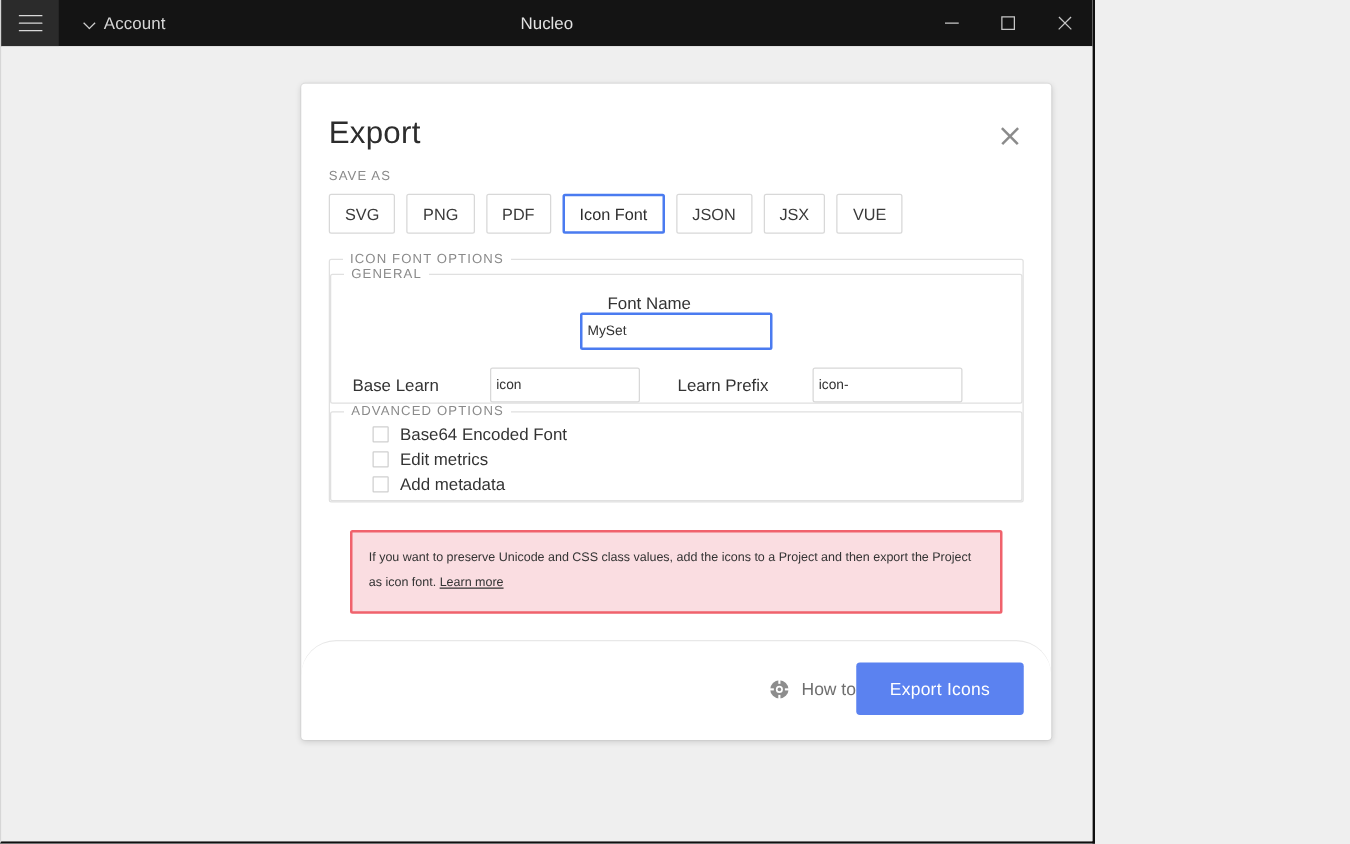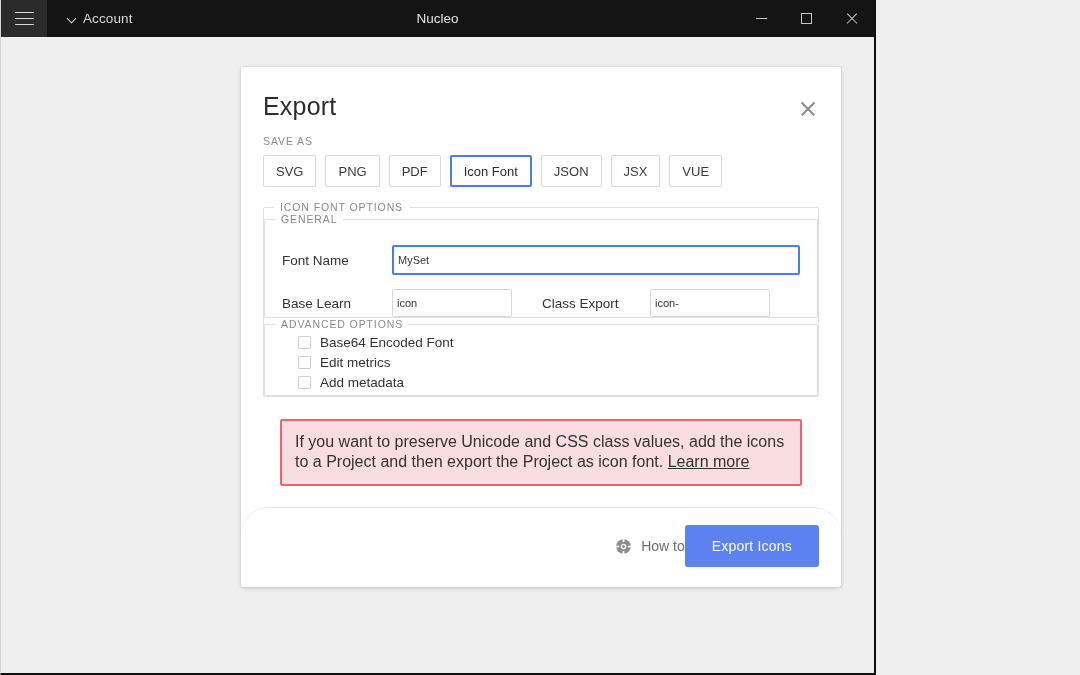--- a/index.html
+++ b/index.html
@@ -249,21 +249,21 @@
     margin-left: 10px;
   }
   .outer-box { padding: 4px 17px 17px 17px; }
   .inner-box { padding: 6px 0 14px 0; }
 
   .field-row {
     display: flex;
     align-items: center;
     padding: 0 17px;
   }
-  .field-row.first { margin-top: 20px; margin-bottom: 14px; }
+  .field-row.first { margin-top: 10px; margin-bottom: 14px; flex-direction: column; }
   .field-label {
     font-size: 13.5px;
     color: #333;
     width: 110px;
     flex: 0 0 auto;
   }
   .field-label.narrow { width: 108px; }
   .txt-input {
     height: 28px;
     border: 1px solid #d8d8d8;
@@ -296,21 +296,21 @@
     box-sizing: border-box;
   }
   .chk-label { font-size: 13.5px; color: #333; }
 
   .alert {
     margin: 22px 17px 0 17px;
     border: 2px solid #f0626c;
     background: #fadde1;
     border-radius: 2px;
     padding: 11px 13px 12px 13px;
-    font-size: 16px;
+    font-size: 10px;
     color: #333;
     line-height: 20px;
   }
   .alert a {
     color: #333;
     text-decoration: underline;
   }
 
   .modal-foot {
     margin-top: 21px;
@@ -407,21 +407,21 @@
             <legend>GENERAL</legend>
 
             <div class="field-row first">
               <label class="field-label">Font Name</label>
               <input class="txt-input wide" type="text" value="MySet" style="">
             </div>
 
             <div class="field-row">
               <label class="field-label">Base Learn</label>
               <input class="txt-input small" type="text" value="icon" style="">
-              <label class="field-label narrow" style="margin-left:30px;">Class Export</label>
+              <label class="field-label narrow" style="margin-left:30px;">Learn Prefix</label>
               <input class="txt-input small" type="text" value="icon-" style="">
             </div>
           </fieldset>
 
           <fieldset class="box inner-box adv-box">
             <legend>ADVANCED OPTIONS</legend>
 
             <div class="chk-row">
               <span class="chk-box"></span>
               <span class="chk-label">Base64 Encoded Font</span>

